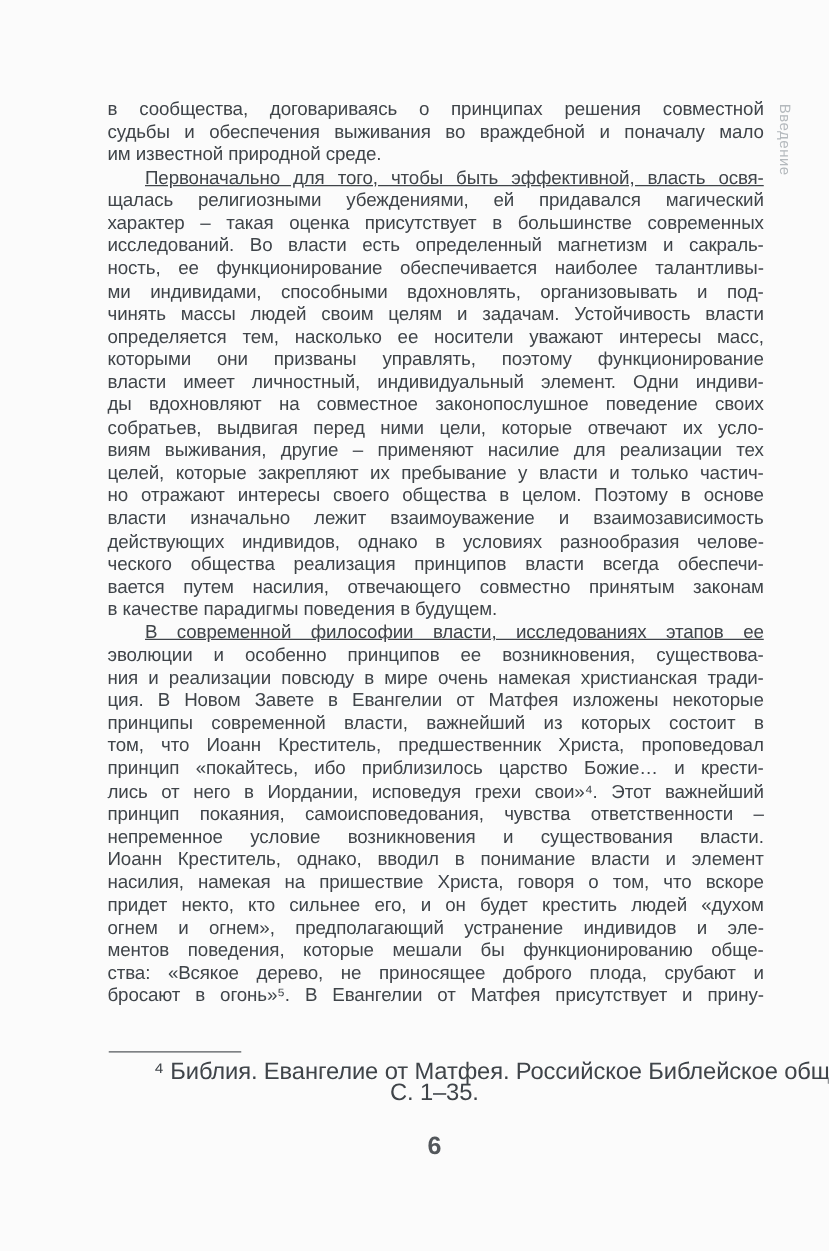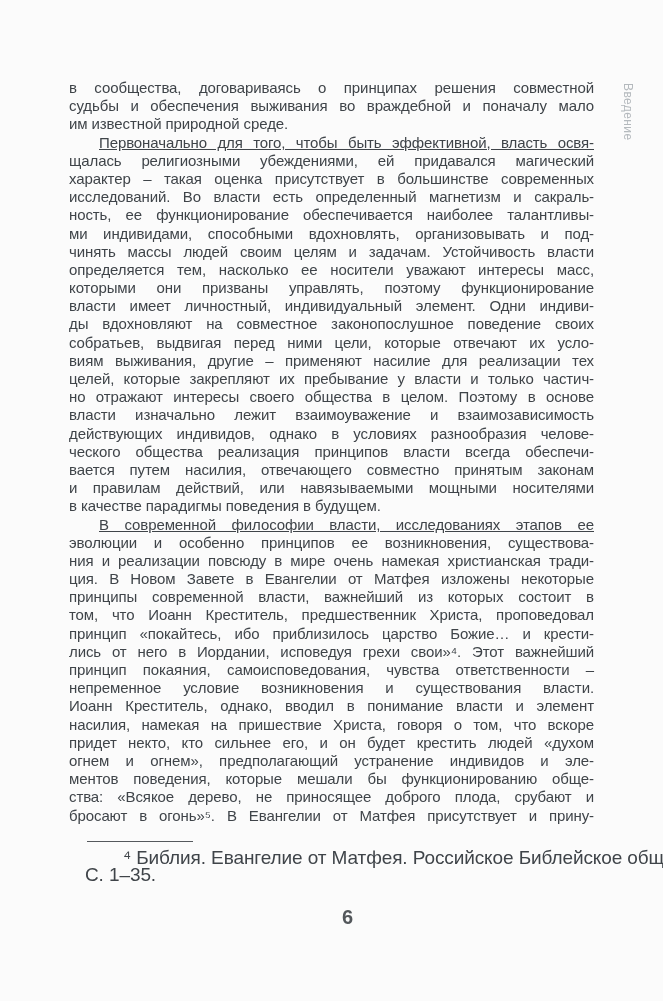--- a/index.html
+++ b/index.html
@@ -15,21 +15,21 @@
     position: relative;
     width: 663px;
     height: 1001px;
     background: var(--paper);
     overflow: hidden;
     font-family: "Liberation Sans", "DejaVu Sans", sans-serif;
     color: var(--ink);
   }
   .text-column {
     position: absolute;
-    left: 69px;
+    left: 86px;
     top: 79px;
     width: 525px;
     font-size: 15px;
     line-height: 18.2px;
     letter-spacing: -0.1px;
   }
   .line {
     text-align: justify;
     text-align-last: justify;
     height: 18.2px;
@@ -56,21 +56,21 @@
   }
   .footnotes {
     position: absolute;
     left: 85px;
     top: 849px;
     width: 525px;
     font-size: 19px;
     line-height: 17.4px;
     letter-spacing: -0.1px;
   }
-  .fline { text-align: left; white-space: nowrap; }
+  .fline { text-align: center; white-space: nowrap; }
   .fline.justify { text-align: justify; text-align-last: justify; }
   .fline.indent { text-indent: 38px; }
   .page-number {
     position: absolute;
     left: 85px;
     top: 906px;
     width: 525px;
     text-align: center;
     font-size: 20px;
     font-weight: bold;
@@ -99,21 +99,20 @@
       <div class="line">власти имеет личностный, индивидуальный элемент. Одни индиви-</div>
       <div class="line">ды вдохновляют на совместное законопослушное поведение своих</div>
       <div class="line">собратьев, выдвигая перед ними цели, которые отвечают их усло-</div>
       <div class="line">виям выживания, другие – применяют насилие для реализации тех</div>
       <div class="line">целей, которые закрепляют их пребывание у власти и только частич-</div>
       <div class="line">но отражают интересы своего общества в целом. Поэтому в основе</div>
       <div class="line">власти изначально лежит взаимоуважение и взаимозависимость</div>
       <div class="line">действующих индивидов, однако в условиях разнообразия челове-</div>
       <div class="line">ческого общества реализация принципов власти всегда обеспечи-</div>
       <div class="line">вается путем насилия, отвечающего совместно принятым законам</div>
-      <div class="line">и правилам действий, или навязываемыми мощными носителями</div>
       <div class="line endline">в качестве парадигмы поведения в будущем.</div>
       <div class="line indent">В современной философии власти, исследованиях этапов ее</div>
       <div class="line">эволюции и особенно принципов ее возникновения, существова-</div>
       <div class="line">ния и реализации повсюду в мире очень намекая христианская тради-</div>
       <div class="line">ция. В Новом Завете в Евангелии от Матфея изложены некоторые</div>
       <div class="line">принципы современной власти, важнейший из которых состоит в</div>
       <div class="line">том, что Иоанн Креститель, предшественник Христа, проповедовал</div>
       <div class="line">принцип «покайтесь, ибо приблизилось царство Божие… и крести-</div>
       <div class="line">лись от него в Иордании, исповедуя грехи свои»⁴. Этот важнейший</div>
       <div class="line">принцип покаяния, самоисповедования, чувства ответственности –</div>

